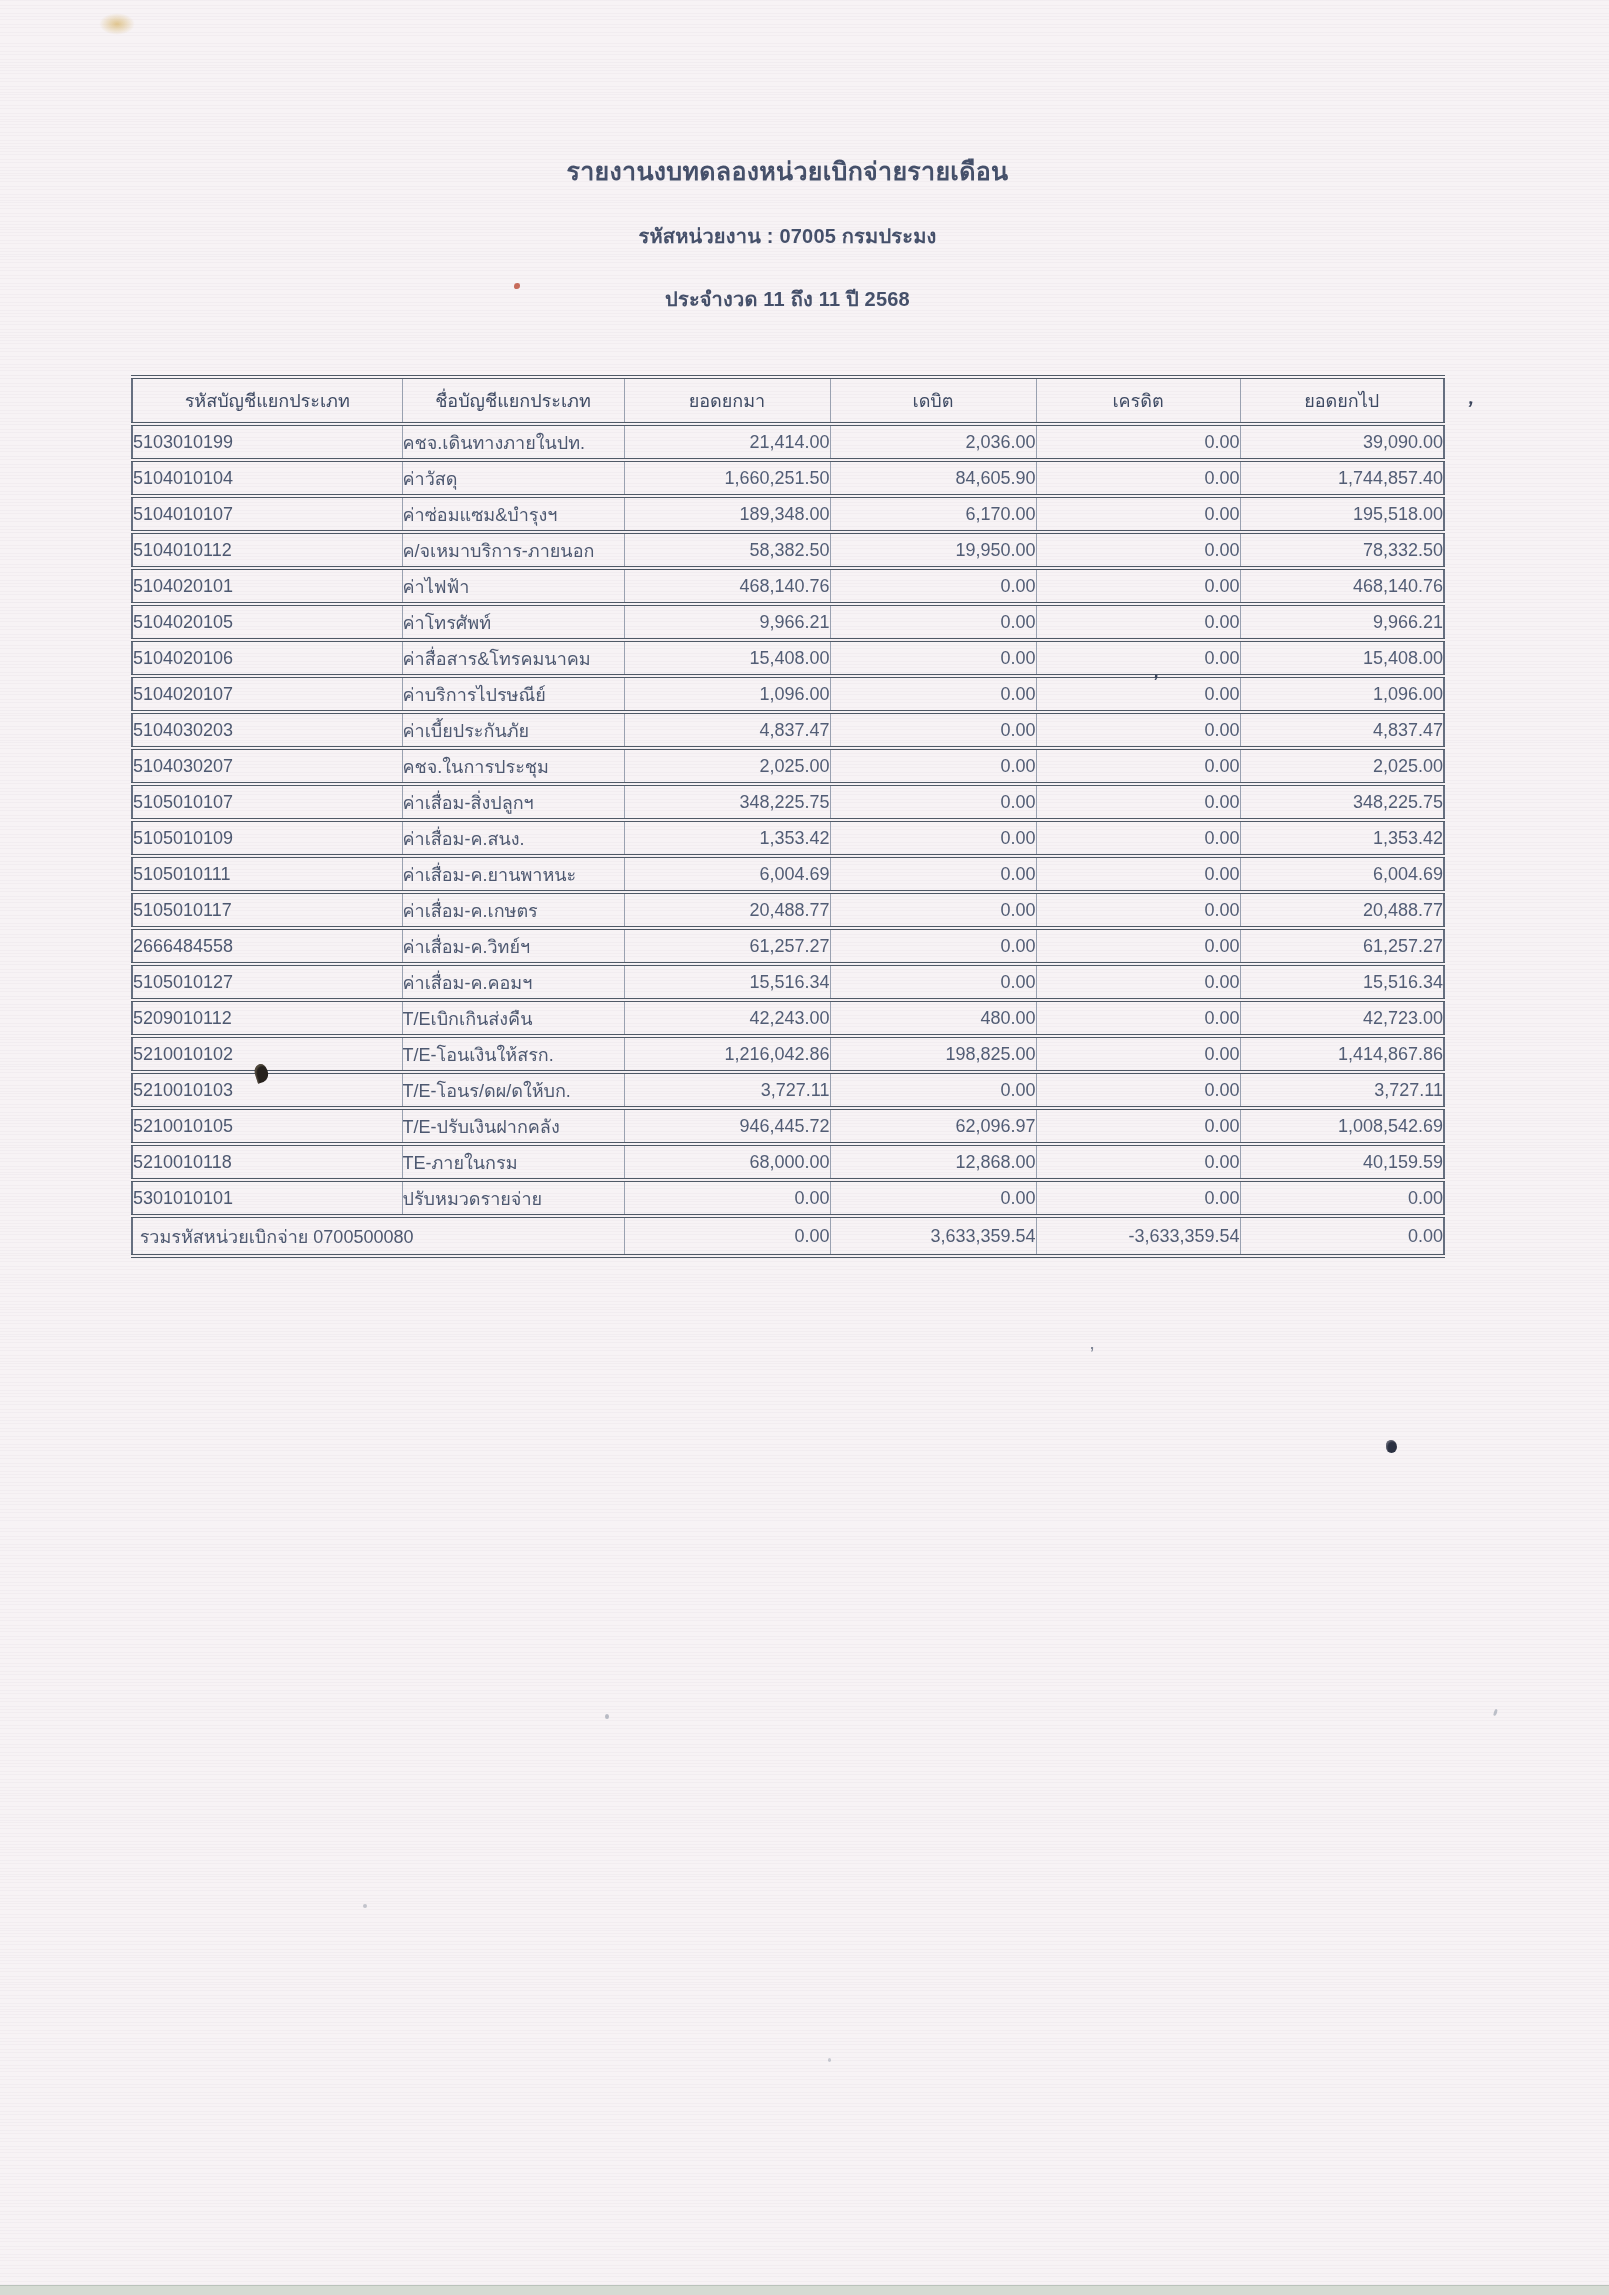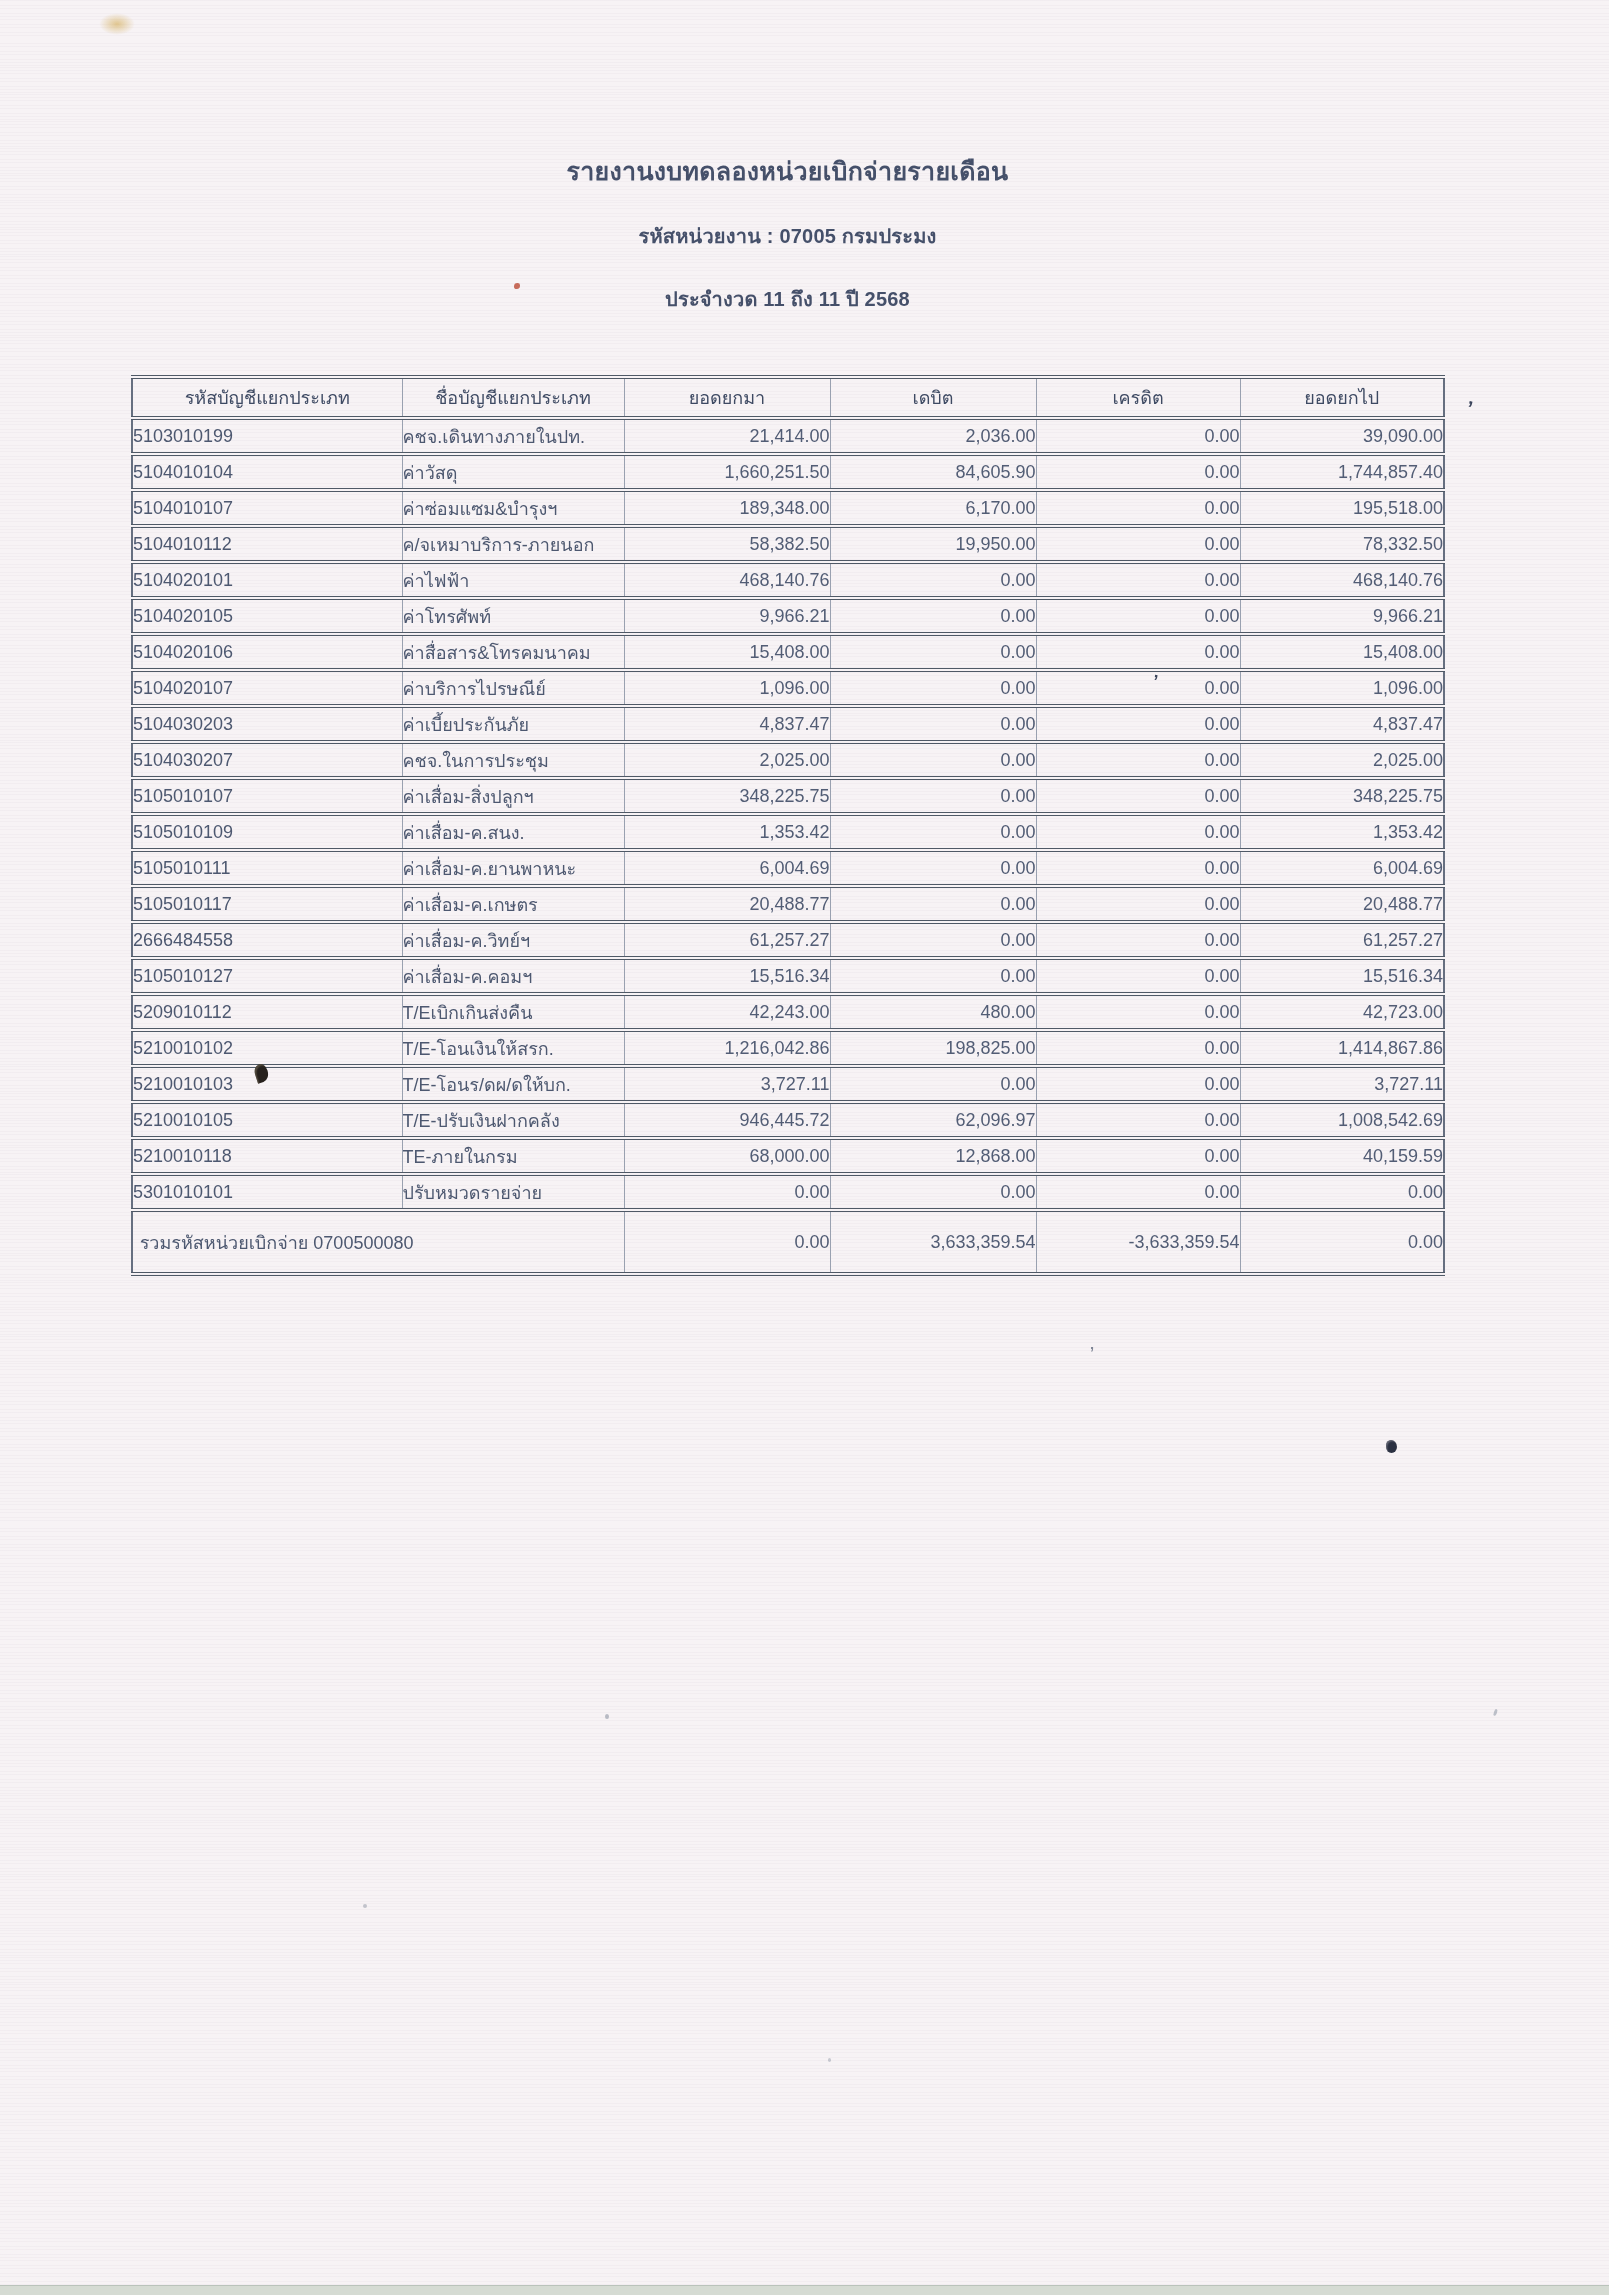--- a/index.html
+++ b/index.html
@@ -35,23 +35,23 @@
   }
   table.tb{ border-left:2.7px solid #666f80; border-right:2.7px solid #666f80; }
   table.tb tr{ border-top:4.7px double #4f5966; }
   table.tb{ border-bottom:4.7px double #4f5966; border-top:4.7px double #4f5966;}
   table.tb th, table.tb td{
     border-left:1.3px solid #99a1b0; border-right:1.3px solid #99a1b0;
     padding:0; overflow:hidden; white-space:nowrap;
     font-size:18px; font-weight:400; vertical-align:middle;
     background:transparent;
   }
-  thead tr{ height:41px;font-family:Liberation Serif, serif; }
+  thead tr{ height:47px;font-family:Liberation Serif, serif; }
   tbody tr{ height:36px; }
-  tfoot tr{ height:64px; }
+  tfoot tr{ height:40px; }
   thead th{ font-size:18.7px; font-weight:700; color:#3e4a63; text-align:center; }
   td.c-code { text-align:left;  padding-left:10.7px; }
   td.c-name { text-align:left;  padding-left:5.3px;  }
   td.c-num  { text-align:right; padding-right:12px; color:#525d75; }
   tfoot td.c-label{ text-align:left; padding-left:6.7px; font-size:18px; color:#4d5870; }
 
   
   .artifact{ position:absolute; pointer-events:none; }
   .stain-yellow{
     left:99px; top:13.4px; width:36px; height:21.4px; border-radius:50%;

